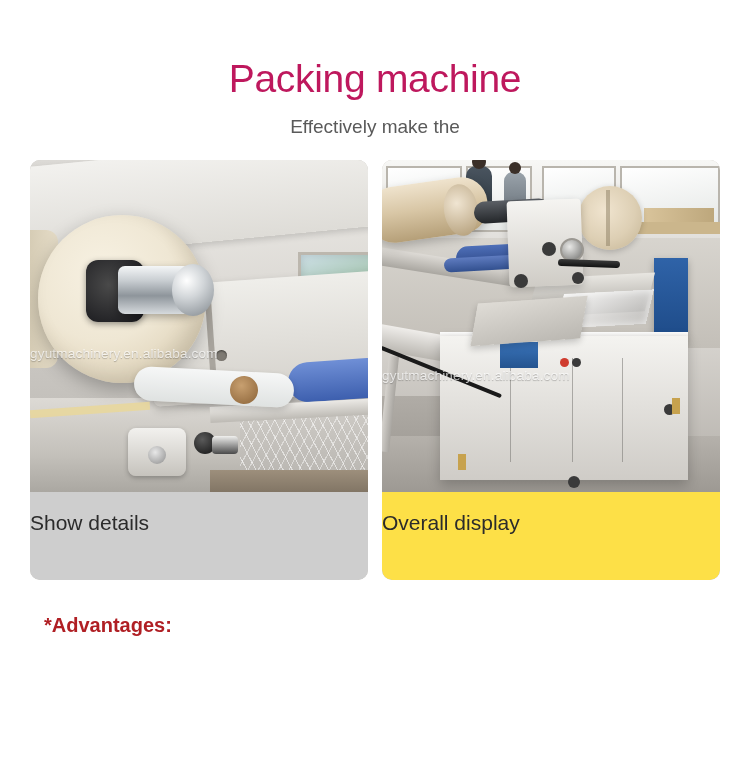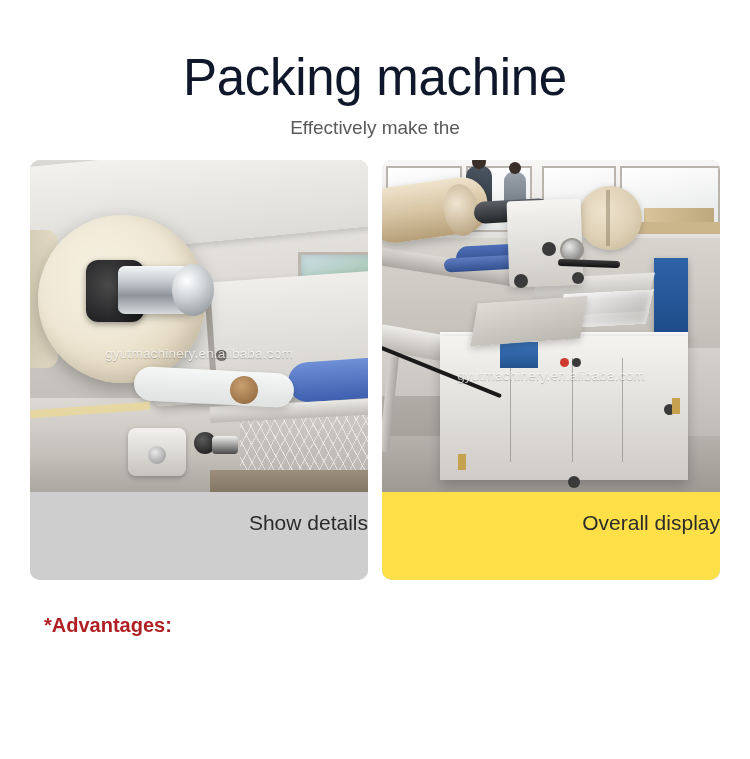--- a/index.html
+++ b/index.html
@@ -21,26 +21,26 @@
     position: relative;
     background: #ffffff;
   }
 
   
   .header {
     text-align: center;
     padding-top: 42px;
   }
   .page-title {
-    font-size: 51px;
+    font-size: 39px;
     font-weight: 400;
-    color: #0f172a;
+    color: #be185d;
     letter-spacing: -0.3px;
     line-height: 1.08;
-    margin: 8px;
+    margin: 16px;
   }
   .page-subtitle {
     font-size: 19px;
     font-weight: 400;
     color: #5a5a5a;
     margin: 12px 0 0 0;
     line-height: 1.2;
   }
 
   
@@ -69,33 +69,33 @@
     overflow: hidden;
   }
   .caption {
     position: absolute;
     left: 0;
     bottom: 0;
     width: 338px;
     height: 88px;
     display: flex;
     align-items: center;
-    justify-content: flex-end;
+    justify-content: flex-start;
     font-size: 21px;
     color: #2b2b2b;
     border-bottom-left-radius: 10px;
     border-bottom-right-radius: 10px;
   }
   .caption-text { padding-bottom: 26px; }
 
   .watermark {
     position: absolute;
     left: 0;
     width: 100%;
-    text-align: center;
+    text-align: left;
     color: rgba(255,255,255,0.72);
     font-size: 13.5px;
     letter-spacing: 0.2px;
     text-shadow: 0 1px 1px rgba(0,0,0,0.25);
     pointer-events: none;
     z-index: 40;
   }
 
   
   .sceneL {

